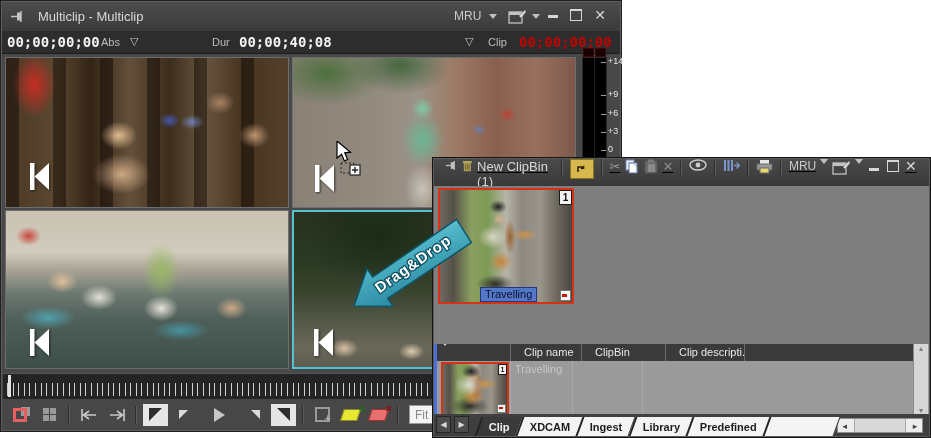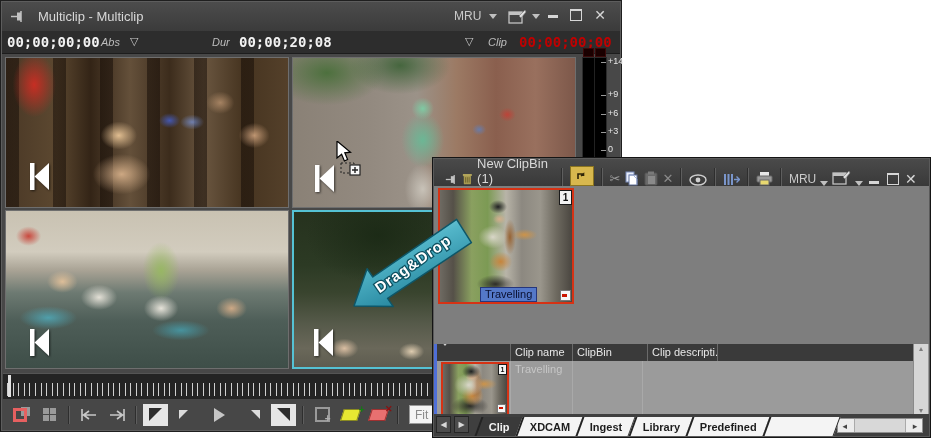--- a/index.html
+++ b/index.html
@@ -13,21 +13,21 @@
   .maxbox{width:10px;height:9px;border:1px solid #d6d6d6;border-top:2px solid #d6d6d6;}
   .drop-tri{width:0;height:0;border-left:4px solid transparent;border-right:4px solid transparent;border-top:5px solid #c0c0c0;}
   
   #mc{position:absolute;left:0;top:0;width:622px;height:432px;background:#484848;
       border:1px solid #1f1f1f;box-shadow:inset 0 0 0 1px #5d5d5d;box-sizing:border-box;z-index:1;}
   .mc-title{position:absolute;left:1px;top:1px;right:1px;height:29px;
       background:linear-gradient(#4c4c4c,#3b3b3b);border-bottom:1px solid #2c2c2c;}
   .title-text{color:#d8d8d8;font-size:13px;}
   .mc-tc{position:absolute;left:1px;top:30px;right:1px;height:22px;background:#2d2d2d;border-bottom:1px solid #1d1d1d;}
   .tc{font-family:"DejaVu Sans Mono",monospace;font-weight:bold;font-size:14px;color:#f2f2f2;letter-spacing:0px;}
-  .tclabel{font-size:11px;color:#bdbdbd;font-style:italic;}
+  .tclabel{font-size:11px;color:#bdbdbd;}
   .tctri{font-size:11px;color:#cfcfcf;}
   .video{position:absolute;overflow:hidden;border:1px solid #6e6e6e;box-sizing:border-box;}
   .kk{position:absolute;width:19px;height:27px;filter:drop-shadow(1px 1px 1px rgba(0,0,0,.6));}
   
   .vid-tl{background:
     radial-gradient(ellipse 30px 45px at 10% 18%, rgba(205,45,35,.95), rgba(205,45,35,0) 72%),
     radial-gradient(ellipse 26px 20px at 40% 52%, rgba(232,196,150,.95), rgba(232,196,150,0) 70%),
     radial-gradient(ellipse 40px 28px at 41% 78%, rgba(225,185,145,.85), rgba(225,185,145,0) 72%),
     radial-gradient(ellipse 14px 10px at 58% 42%, rgba(70,95,200,.85), rgba(70,95,200,0) 75%),
     radial-gradient(ellipse 16px 10px at 66% 43%, rgba(120,150,225,.7), rgba(120,150,225,0) 75%),
@@ -91,33 +91,33 @@
   .grid4 span{background:#9a9a9a;}
   .marker{width:15px;height:10px;transform:skewX(-18deg);position:relative;flex:none;}
   .marker .m-sign{position:absolute;right:-5px;top:-6px;transform:skewX(18deg);font-size:10px;font-weight:bold;}
   .fit-select{width:56px;height:19px;background:#f4f4f4;border:1px solid #9a9a9a;display:flex;align-items:center;
      font-size:12px;color:#8a8a8a;padding:0 5px;box-sizing:border-box;margin-left:4px;}
   .fit-chev{margin-left:auto;width:0;height:0;border-left:4px solid transparent;border-right:4px solid transparent;border-top:5px solid #9a9a9a;}
   
   #cb{position:absolute;left:432px;top:157px;width:499px;height:281px;background:#7e7e7e;
       border:1px solid #151515;box-shadow:inset 0 0 0 1px #5a5a5a;box-sizing:border-box;z-index:10;}
   .cb-title{position:absolute;left:1px;top:1px;right:1px;height:27px;background:linear-gradient(#4a4a4a,#393939);
-      border-bottom:1px solid #262626;display:flex;align-items:flex-end;padding:0 11px;gap:4px;}
+      border-bottom:1px solid #262626;display:flex;align-items:flex-start;padding:0 11px;gap:4px;text-decoration:underline;}
   .cb-clips{position:absolute;left:1px;top:28px;right:1px;height:158px;background:#7e7e7e;}
   .clip-card{position:absolute;left:4px;top:2px;width:132px;height:112px;border:2px solid #d63214;background:#444;}
   .badge{position:absolute;top:0;right:0;width:11px;height:13px;background:#f2f2f2;border:1px solid #1a1a1a;
       font-size:10px;font-weight:bold;color:#111;text-align:center;line-height:13px;}
   .clip-label{position:absolute;left:40px;bottom:0;background:#5478c8;border:1px solid #26367c;color:#0a1030;
       font-size:11px;padding:0 4px;line-height:13px;}
   .red-marker{position:absolute;right:1px;bottom:1px;width:9px;height:9px;background:#f6f6f6;border:1px solid #777;}
   .red-marker i{position:absolute;left:1px;top:3px;width:5px;height:3px;background:#cc1400;}
   
   .cb-table{position:absolute;left:1px;top:186px;right:1px;height:71px;background:#9b9b9b;}
   .blue-strip{position:absolute;left:0;top:0;bottom:0;width:3px;background:#4f6fd8;}
-  .t-head{position:absolute;left:3px;top:0;right:15px;height:18px;background:#3a3a3a;display:flex;color:#e8e8e8;font-size:11px;}
+  .t-head{position:absolute;left:3px;top:0;right:15px;height:18px;background:#3a3a3a;display:flex;color:#e8e8e8;font-size:11px;gap:9px;}
   .t-head .cell{border-right:1px solid #6a6a6a;padding:2px 4px;box-sizing:border-box;white-space:nowrap;overflow:hidden;}
   .t-body{position:absolute;left:3px;top:17px;right:15px;bottom:0;background:#9b9b9b;display:flex;}
   .t-body .cell{border-right:1px solid #a9a9a9;padding:2px 4px;box-sizing:border-box;color:#c6c6c6;font-size:11px;white-space:nowrap;overflow:hidden;}
   .c0{width:74px;flex:none;}.c1{width:62px;flex:none;}.c2{width:75px;flex:none;}.c3{width:70px;flex:none;}.c4{flex:1;}
   .sort-tri{width:0;height:0;border-left:4px solid transparent;border-right:4px solid transparent;border-top:5px solid #d2d2d2;margin:4px auto 0;}
   .row-thumb{position:absolute;left:4px;top:1px;width:64px;height:50px;border:2px solid #d63214;}
   .vscroll{position:absolute;right:1px;top:0;bottom:0;width:14px;background:#d6d6d6;border-left:1px solid #8a8a8a;
       display:flex;flex-direction:column;justify-content:space-between;align-items:center;font-size:8px;color:#7c7c7c;}
   
   .cb-tabs{position:absolute;left:1px;right:1px;bottom:1px;height:22px;background:#3f3f3f;display:flex;align-items:flex-end;}
@@ -167,21 +167,21 @@
           <span class="maxbox"></span>
         </span>
       <span class="abs winbtn" style="left:590px;top:6px;font-size:14px">✕</span>
     </div>
 
     <div class="mc-tc">
       <span class="abs tc" style="left:5px;top:3px">00;00;00;00</span>
       <span class="abs tclabel" style="left:99px;top:5px">Abs</span>
       <span class="abs tctri" style="left:128px;top:4px">▽</span>
       <span class="abs tclabel" style="left:210px;top:5px">Dur</span>
-      <span class="abs tc" style="left:237px;top:3px">00;00;20;08</span>
+      <span class="abs tc" style="left:237px;top:3px">00;00;40;08</span>
       <span class="abs tctri" style="left:463px;top:4px">▽</span>
       <span class="abs tclabel" style="left:486px;top:5px">Clip</span>
       <span class="abs tc" style="left:517px;top:3px;color:#c00000">00;00;00;00</span>
     </div>
 
     <div class="video vid-tl" style="left:4px;top:56px;width:284px;height:151px">
       <svg class="kk" style="left:24px;top:105px" viewBox="0 0 19 27">
         <rect x="0" y="0" width="4.5" height="27" fill="#fff"></rect>
           <polygon points="19,0 4.5,13.5 19,27" fill="#fff"></polygon>
       </svg>

